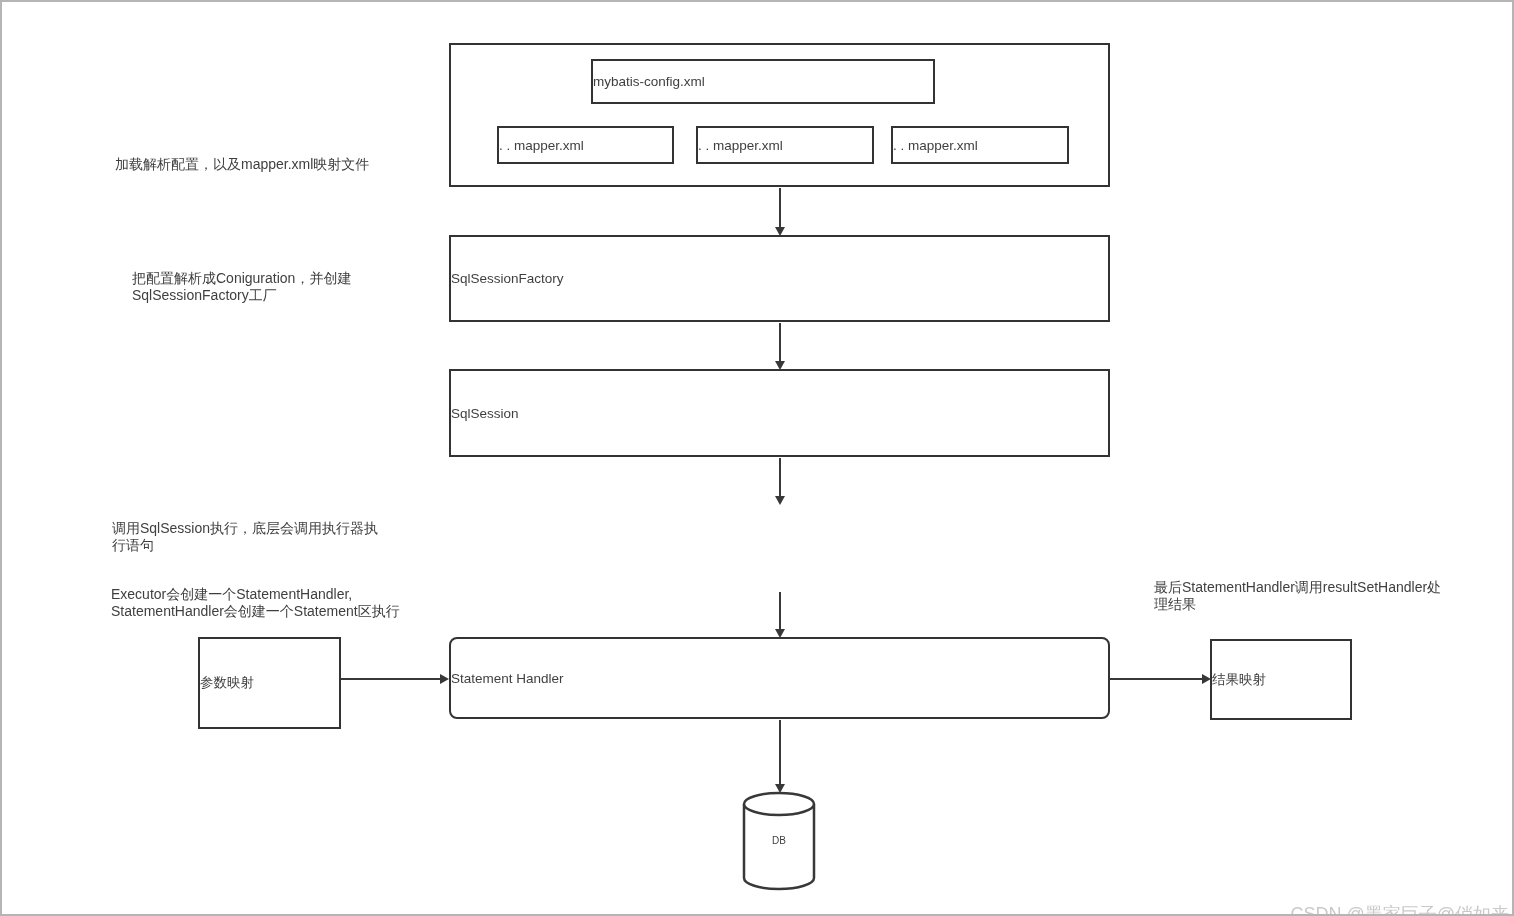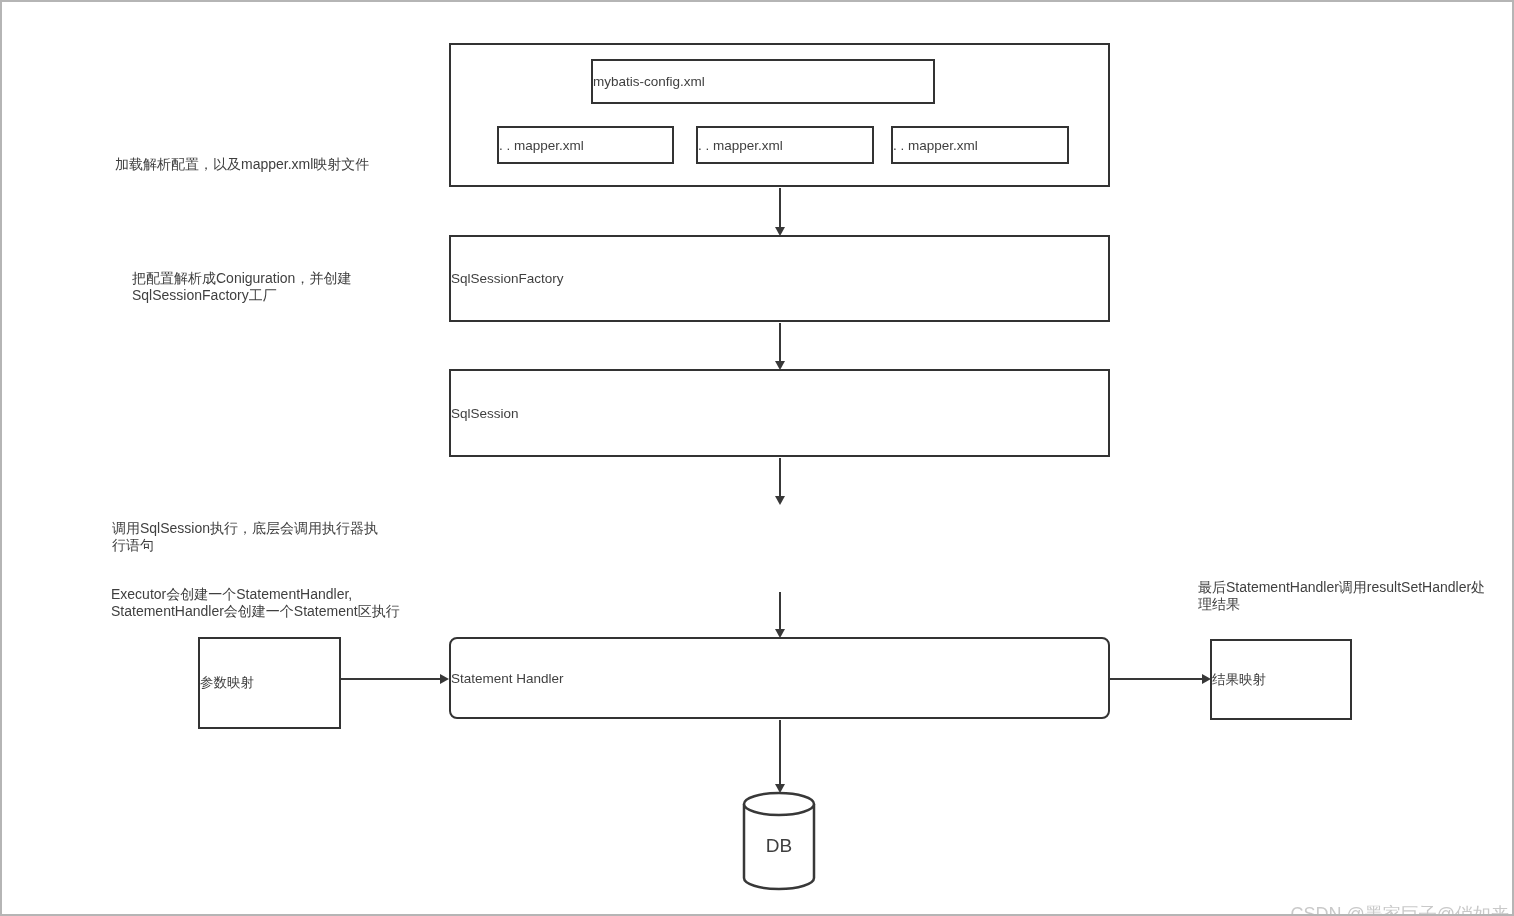--- a/index.html
+++ b/index.html
@@ -69,21 +69,21 @@
     border-bottom: 5px solid transparent;
     border-left: 9px solid #383838;
   }
 
   .db-wrap { position: absolute; left: 740px; top: 789px; width: 74px; height: 100px; }
   .db-label {
     position: absolute;
     left: 0; top: 44px; width: 74px;
     text-align: center;
     color: #3f3f3f;
-    font-size: 19px;
+    font-size: 10px;
   }
 
   .watermark {
     position: absolute;
     right: 3px;
     top: 884px;
     font-size: 18px;
     color: #c9c9c9;
     text-shadow: 1px 1px 0 #ffffff;
     white-space: nowrap;
@@ -150,18 +150,18 @@
   </div>
 
   <div class="ann" style="left:113px; top:154px;">加载解析配置，以及mapper.xml映射文件</div>
   <div class="ann" style="left:130px; top:268px;">把配置解析成Coniguration，并创建
 SqlSessionFactory工厂</div>
   <div class="ann" style="left:109px; top:584px;">Executor会创建一个StatementHandler,
 StatementHandler会创建一个Statement区执行</div>
   <div class="ann" style="left:110px; top:518px;">调用SqlSession执行，底层会调用执行器执
 行语句</div>
 
-  <div class="ann" style="left:1152px; top:577px;margin-left:44px;">最后StatementHandler调用resultSetHandler处
+  <div class="ann" style="left:1152px; top:577px;">最后StatementHandler调用resultSetHandler处
 理结果</div>
 
   <div class="watermark">CSDN @墨家巨子@俏如来</div>
 
 </div>
 
 </body></html>

